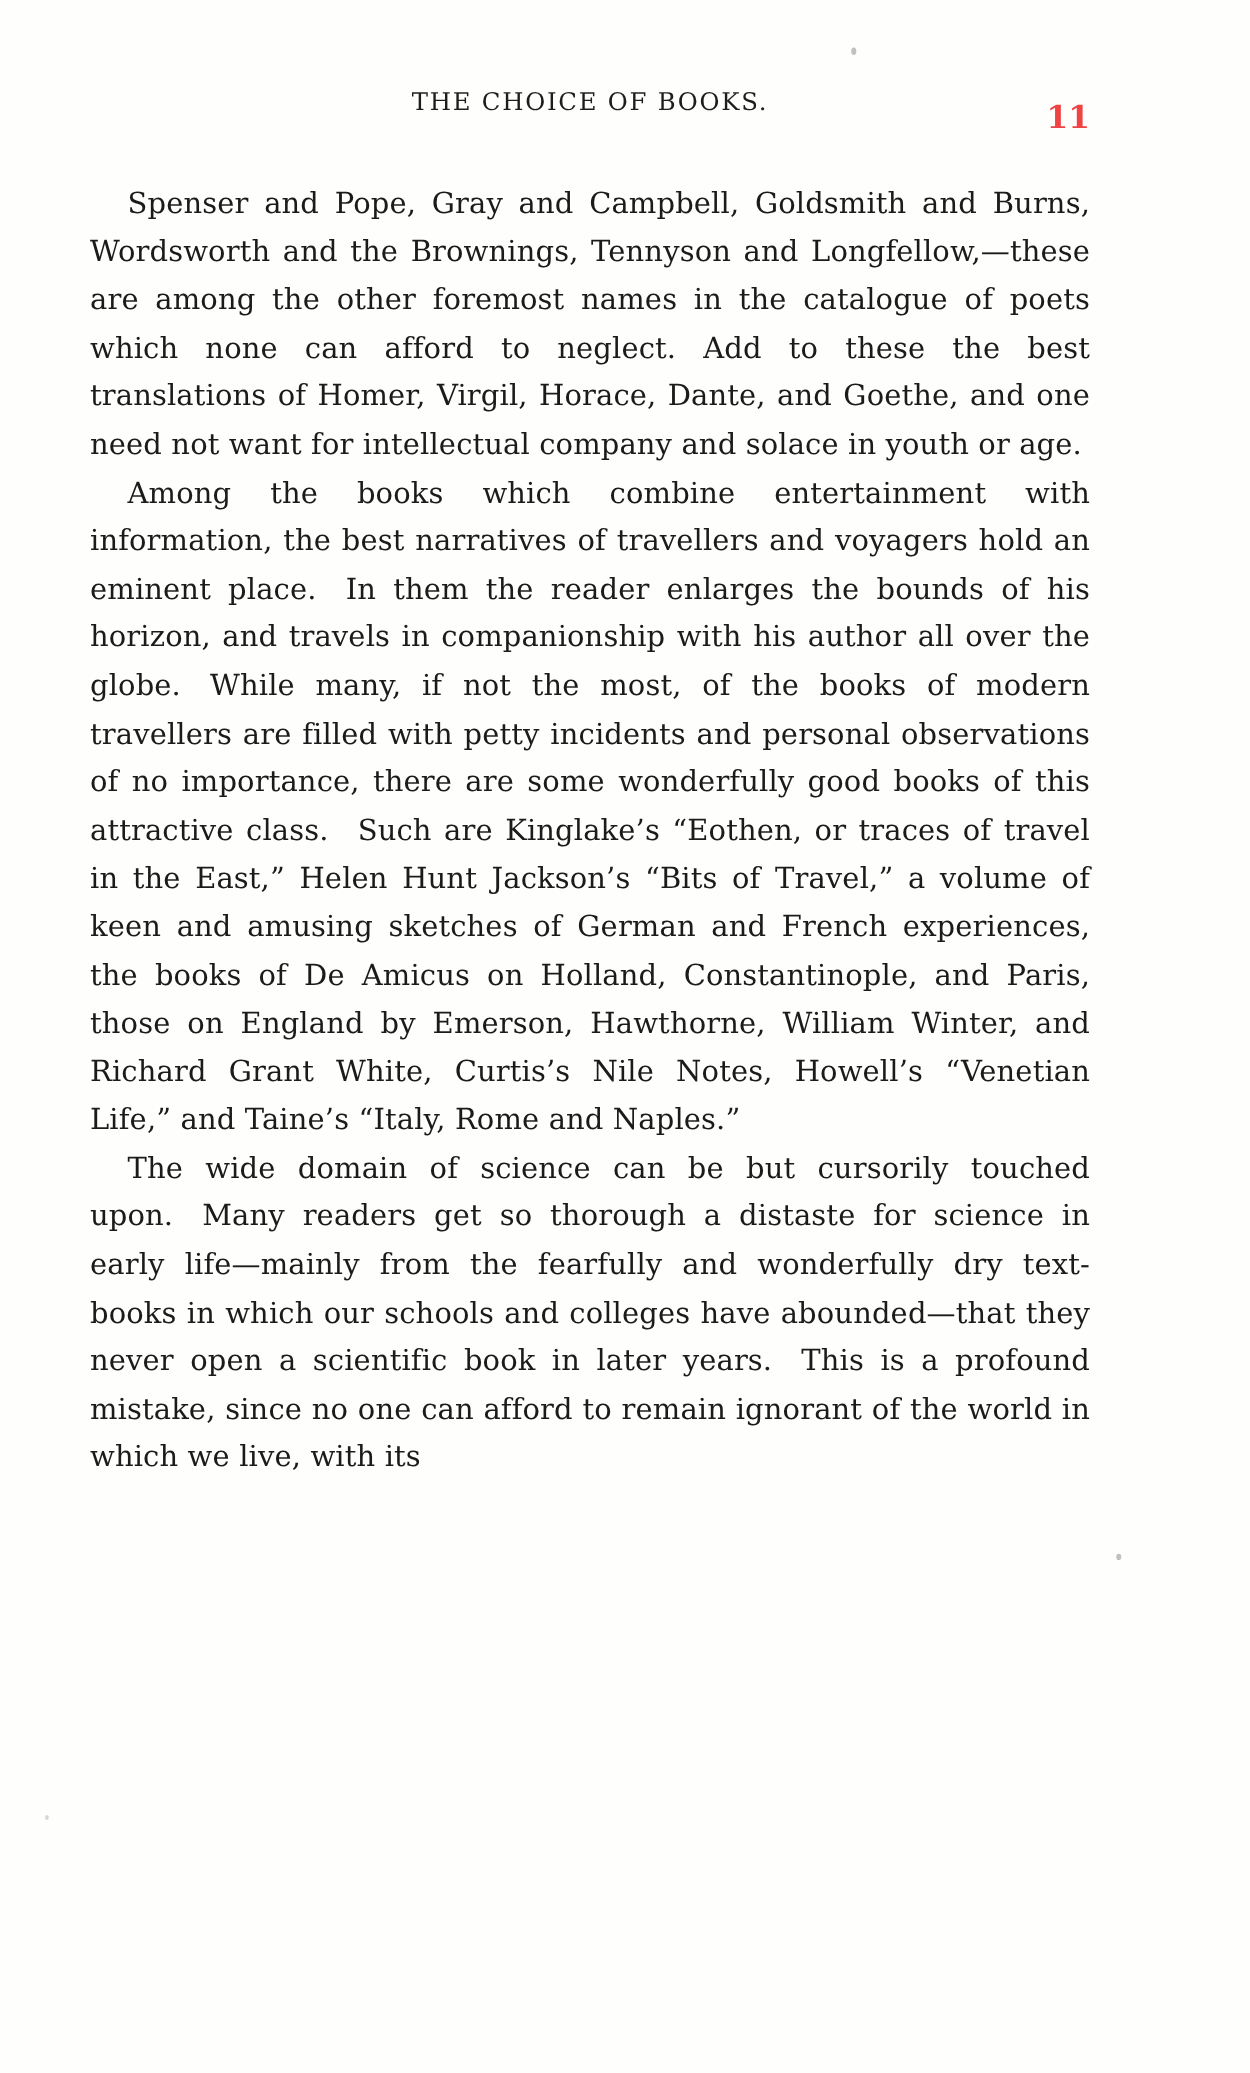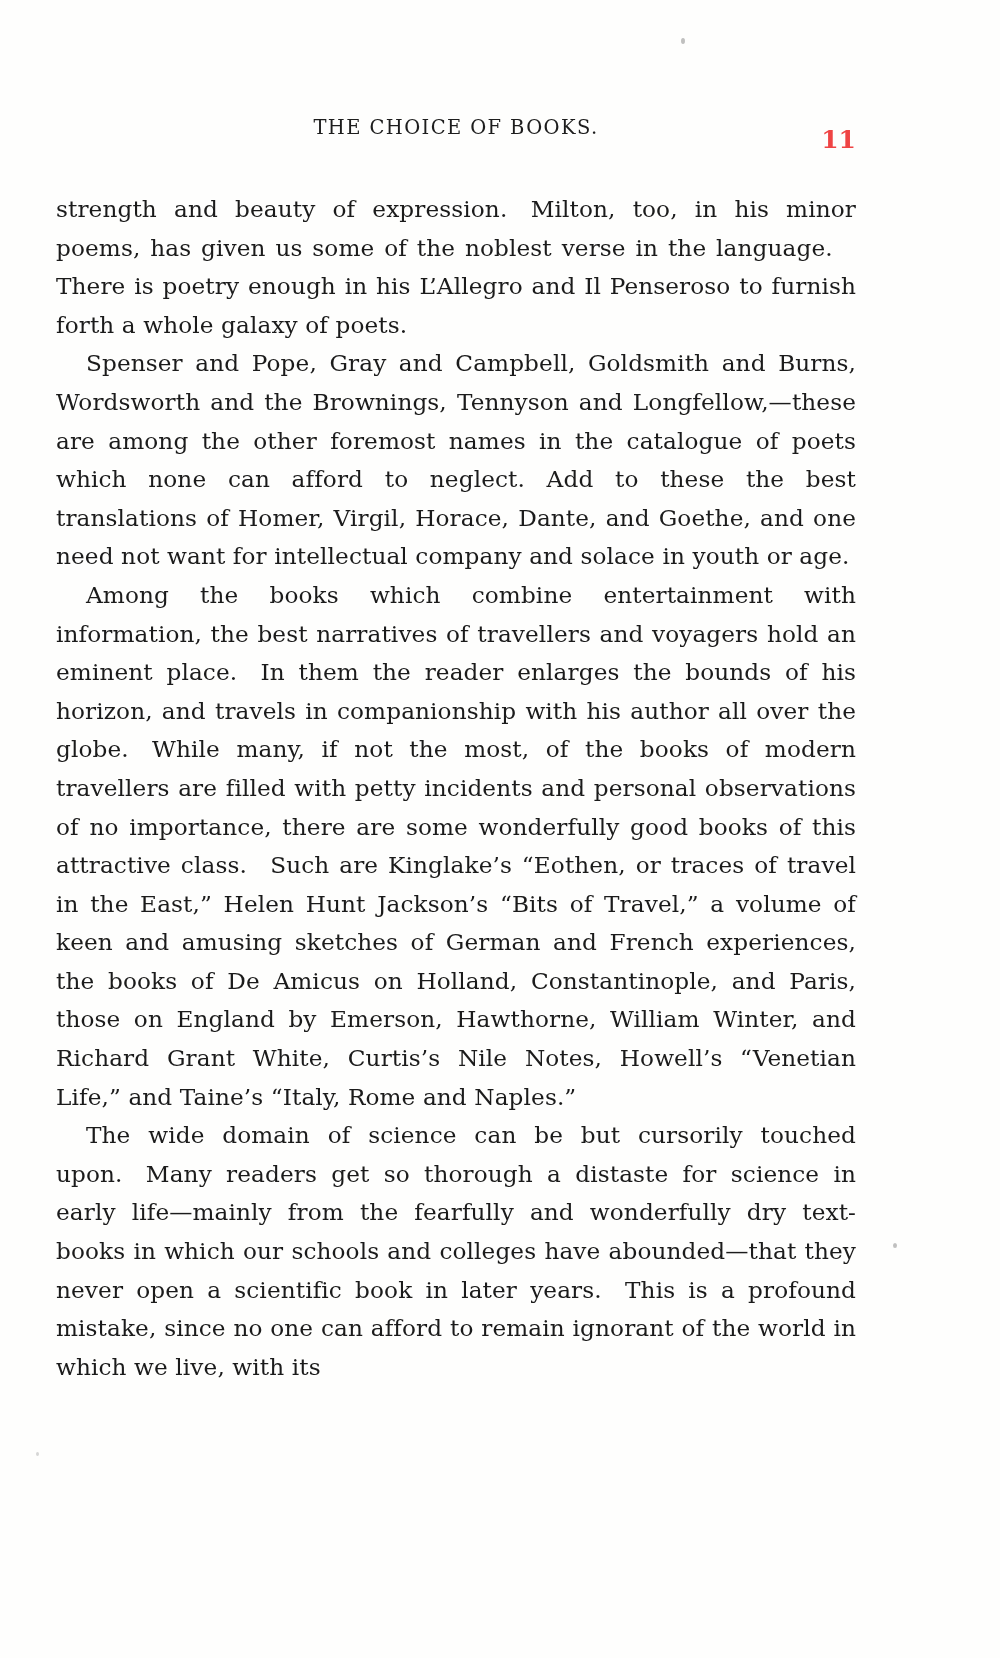--- a/index.html
+++ b/index.html
@@ -18,24 +18,23 @@
   .page {
     position: absolute;
     left: 0;
     top: 0;
     width: 1000px;
     height: 1658px;
     background: #fefefd;
   }
   .page-inner {
     position: absolute;
-    left: 56px;
+    left: 72px;
     top: 70px;
     width: 800px;
-    margin-top: 46px;
   }
   .running-head {
     display: flex;
     align-items: baseline;
     justify-content: center;
     position: relative;
     height: 40px;
     margin-bottom: 34px;
   }
   .running-title {
@@ -91,20 +90,19 @@
   <span class="speck s3"></span>
 
   <div class="page-inner">
 
     <div class="running-head">
       <div class="running-title">THE CHOICE OF BOOKS.</div>
       <div class="folio">11</div>
     </div>
 
     <div class="body-text">
-      <p>strength and beauty of expression. Milton, too, in his minor poems, has given us some of the noblest verse in the language. There is poetry enough in his L’Allegro and Il Penseroso to furnish forth a whole galaxy of poets.</p>
       <p class="indent">Spenser and Pope, Gray and Campbell, Goldsmith and Burns, Wordsworth and the Brownings, Tennyson and Longfellow,—these are among the other foremost names in the catalogue of poets which none can afford to neglect. Add to these the best translations of Homer, Virgil, Horace, Dante, and Goethe, and one need not want for intellectual company and solace in youth or age.</p>
       <p class="indent">Among the books which combine entertainment with information, the best narratives of travellers and voyagers hold an eminent place. In them the reader enlarges the bounds of his horizon, and travels in companionship with his author all over the globe. While many, if not the most, of the books of modern travellers are filled with petty incidents and personal observations of no importance, there are some wonderfully good books of this attractive class. Such are Kinglake’s “Eothen, or traces of travel in the East,” Helen Hunt Jackson’s “Bits of Travel,” a volume of keen and amusing sketches of German and French experiences, the books of De Amicus on Holland, Constantinople, and Paris, those on England by Emerson, Hawthorne, William Winter, and Richard Grant White, Curtis’s Nile Notes, Howell’s “Venetian Life,” and Taine’s “Italy, Rome and Naples.”</p>
       <p class="indent">The wide domain of science can be but cursorily touched upon. Many readers get so thorough a distaste for science in early life—mainly from the fearfully and wonderfully dry text-books in which our schools and colleges have abounded—that they never open a scientific book in later years. This is a profound mistake, since no one can afford to remain ignorant of the world in which we live, with its</p>
     </div>
 
   </div>
 </div>
 
 </body></html>

